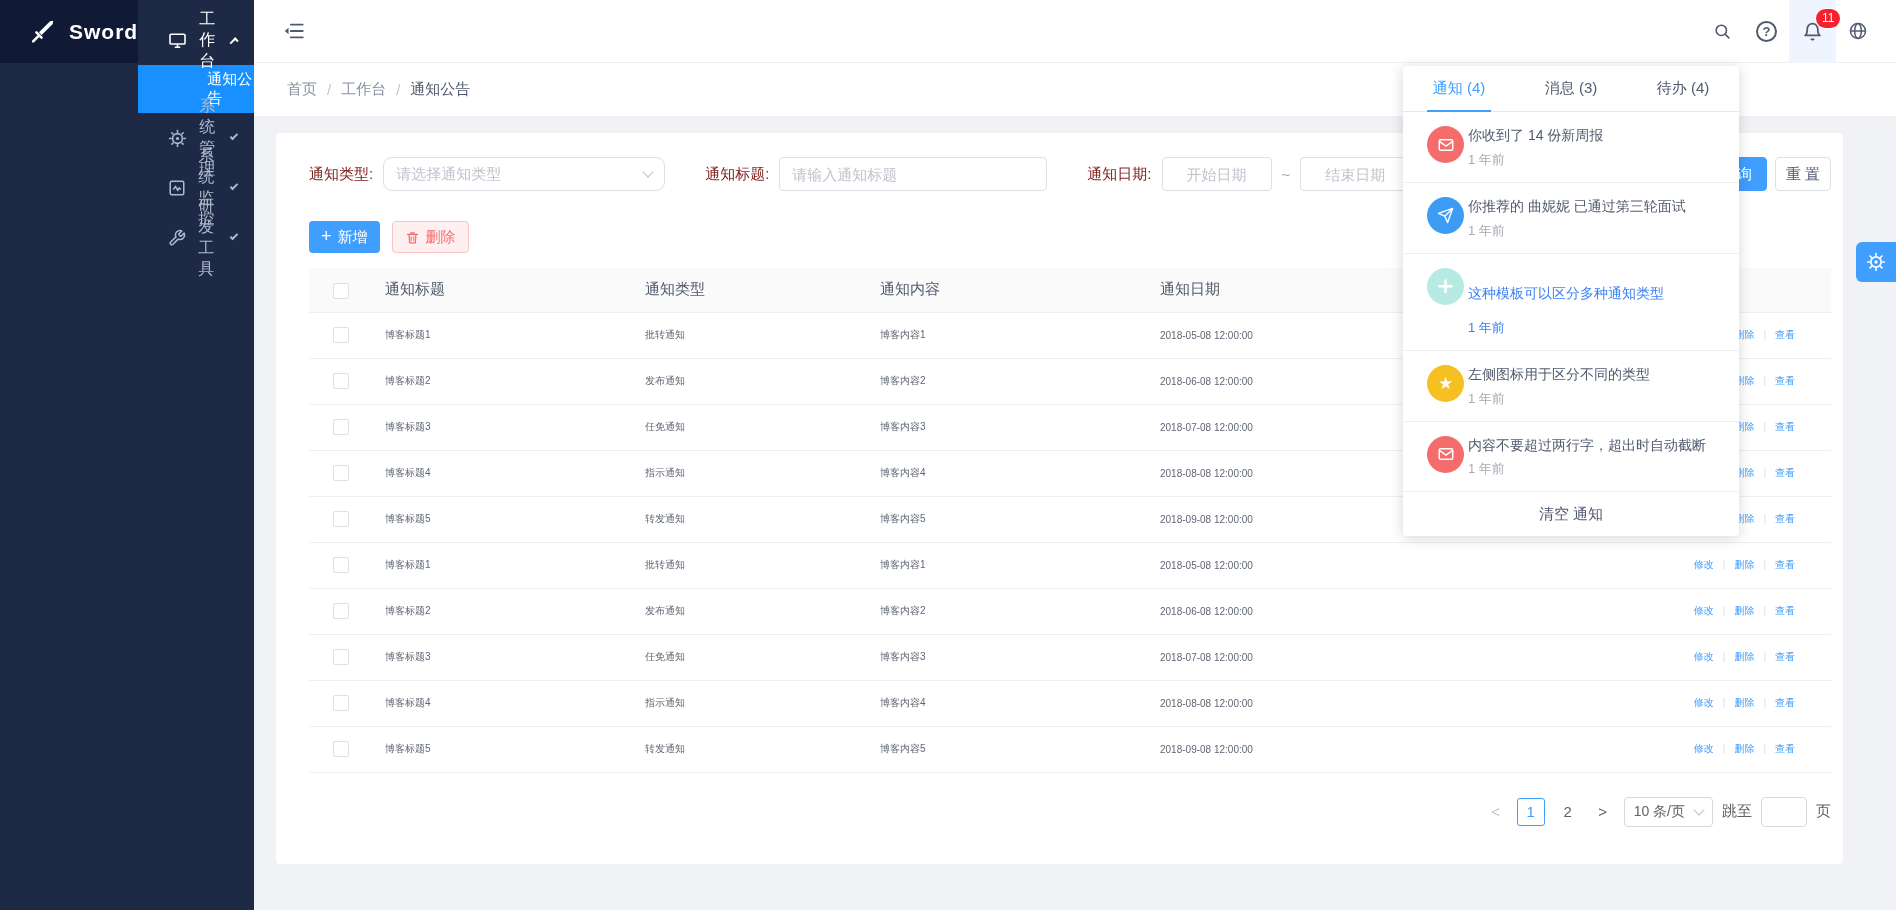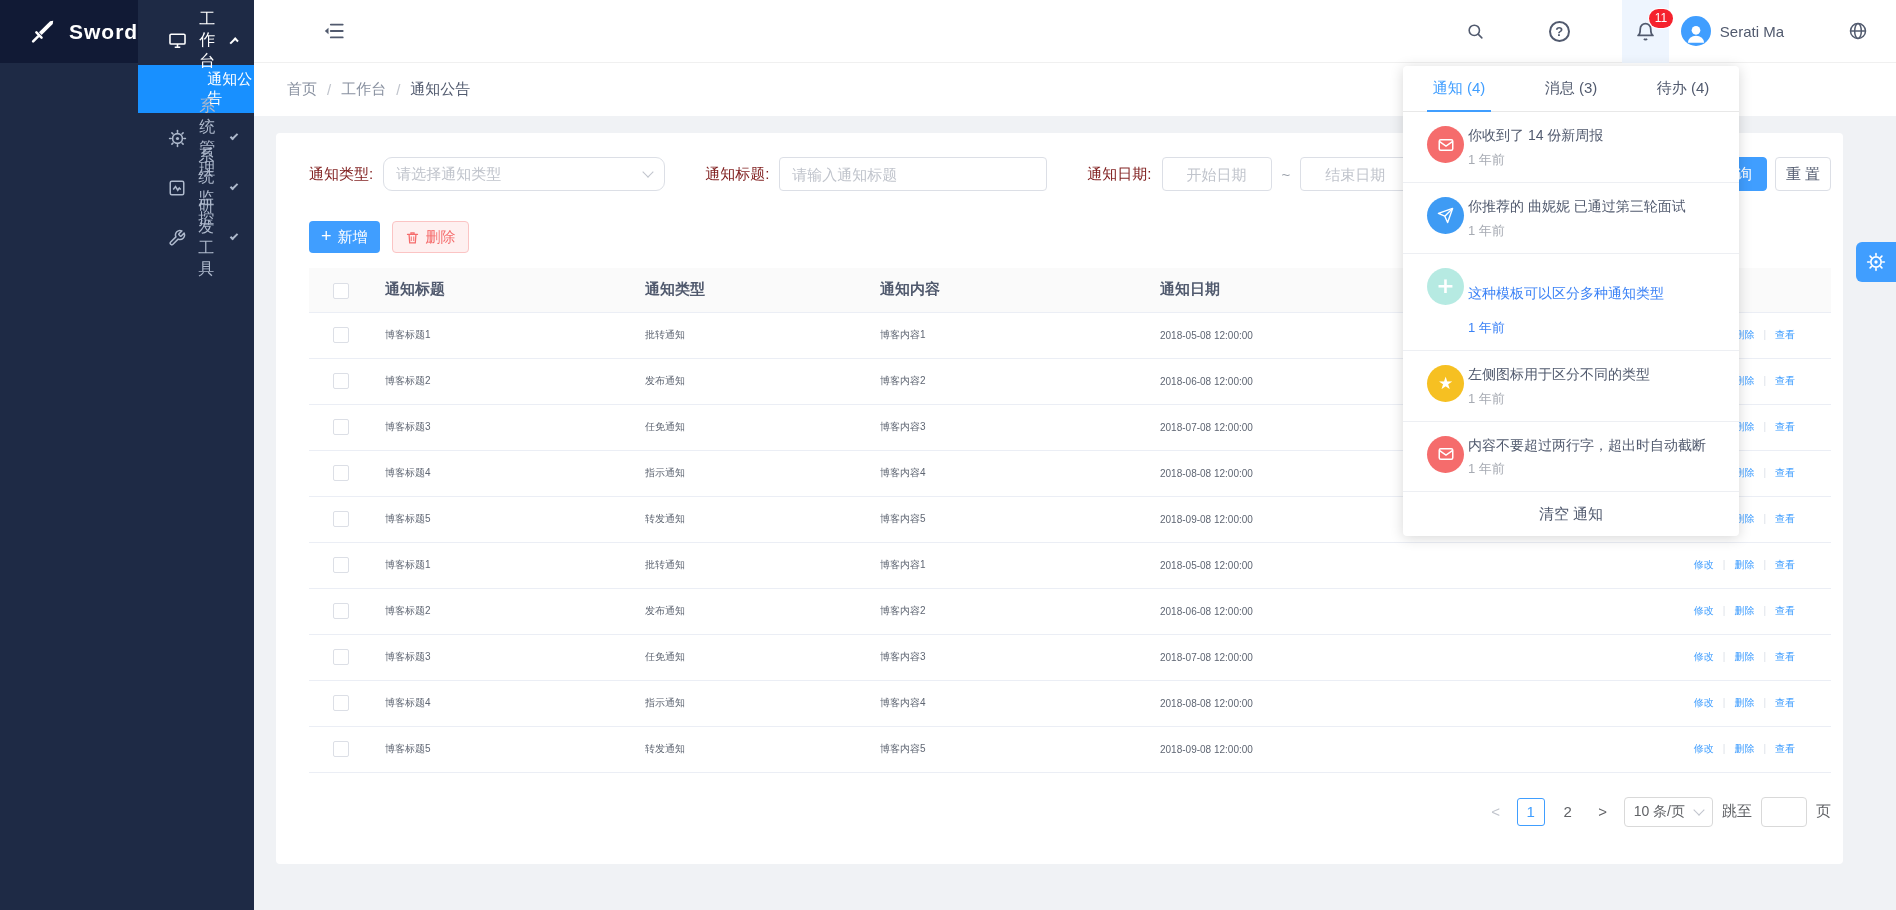--- a/index.html
+++ b/index.html
@@ -28,21 +28,21 @@
     border-right:2px solid currentColor; border-bottom:2px solid currentColor; }
   .chev.down { transform:rotate(45deg); margin-top:-4px; }
   .chev.up { transform:rotate(-135deg); margin-top:4px; }
   .sel-chev { width:8px; height:8px; border-width:1.5px; border-color:#c0c4cc; transform:rotate(45deg); margin-top:-4px; }
 
   
   .main { flex:1; min-width:0; display:flex; flex-direction:column; }
   .header { height:63px; background:#fff; display:flex; align-items:center;
     padding:0 16px 0 29px; border-bottom:1px solid #f0f0f0; position:relative; z-index:5; }
   .h-icon { height:63px; display:flex; align-items:center; justify-content:center;
-    padding:0 12px; cursor:pointer; color:#515a6e;margin-left:40px; }
+    padding:0 12px; cursor:pointer; color:#515a6e; }
   .header-right { margin-left:auto; display:flex; align-items:center; height:100%; }
   .bell-wrap { position:relative; background:#eef5fe; padding:0 13px; }
   .badge { position:absolute; top:9px; left:27px; background:#f5222d; color:#fff;
     font-size:12px; height:19px; line-height:19px; padding:0 6px; border-radius:10px;
     box-shadow:0 0 0 1px #fff; }
   .q-circle { width:21px; height:21px; border:2px solid #515a6e; border-radius:50%;
     display:flex; align-items:center; justify-content:center; font-size:13px; font-weight:bold; }
   .h-user { display:flex; align-items:center; gap:9px; padding:0 12px; height:63px; cursor:pointer; }
   .avatar { width:30px; height:30px; border-radius:50%; background:#409eff; overflow:hidden;
     display:flex; align-items:flex-end; justify-content:center; }
@@ -80,21 +80,21 @@
   .btn-add { background:#409eff; color:#fff; border:none; height:32px; padding:0 12px;
     border-radius:4px; font-size:15px; display:inline-flex; align-items:center; gap:6px;
     font-family:inherit; cursor:pointer; }
   .btn-add .plus-glyph { font-size:18px; line-height:1; margin-top:-2px; }
   .btn-del { background:#fef0f0; color:#f56c6c; border:1px solid #fbc4c4; height:32px; padding:0 12px;
     border-radius:4px; font-size:15px; display:inline-flex; align-items:center; gap:6px;
     font-family:inherit; cursor:pointer; }
 
   .grid { width:100%; border-collapse:collapse; table-layout:fixed; margin-top:15px; }
   .grid th { height:44px; background:#fafafa; border-bottom:1px solid #ebeef5;
-    font-weight:bold; color:#515a6e; font-size:15px; text-align:left; padding:0 12px; }
+    font-weight:normal; color:#515a6e; font-size:15px; text-align:left; padding:0 12px; }
   .grid td { height:46px; border-bottom:1px solid #ebeef5; color:#5f6673; font-size:10px; padding:0 12px;
     white-space:nowrap; overflow:hidden; }
   .c-col { text-align:center !important; padding:0 !important; }
   th.ops-h { text-align:center; }
   td.ops { text-align:right; padding-right:36px !important; white-space:nowrap; }
   .ops a { color:#409eff; text-decoration:none; cursor:pointer; }
   .sep { color:#dde1e8; margin:0 9px; }
   .cb { display:inline-block; width:16px; height:16px; border:1px solid #dcdfe6; border-radius:2px;
     background:#fff; vertical-align:middle; cursor:pointer; }
 
@@ -228,29 +228,20 @@
         <span class="h-icon">
           <span class="q-circle">?</span>
         </span>
         <span class="h-icon bell-wrap">
           <svg width="21" height="21" viewBox="0 0 24 24" fill="none" stroke="#515a6e" stroke-width="2" stroke-linejoin="round">
             <path d="M18 9a6 6 0 1 0-12 0c0 6-2.5 7.5-2.5 7.5h17S18 15 18 9"></path>
             <path d="M10.3 20.2a2 2 0 0 0 3.4 0"></path>
           </svg>
           <span class="badge">11</span>
         </span>
-        <span class="h-user">
-          <span class="avatar">
-            <svg width="26" height="26" viewBox="0 0 24 24">
-              <circle cx="12" cy="9.5" r="4" fill="#fff"></circle>
-              <path d="M4.5 21a7.5 6.5 0 0 1 15 0z" fill="#fff"></path>
-            </svg>
-          </span>
-          <span class="h-name">Serati Ma</span>
-        </span>
         <span class="h-icon">
           <svg width="20" height="20" viewBox="0 0 24 24" fill="none" stroke="#515a6e" stroke-width="1.8">
             <circle cx="12" cy="12" r="9"></circle>
             <ellipse cx="12" cy="12" rx="4" ry="9"></ellipse>
             <path d="M3.4 12h17.2"></path>
           </svg>
         </span>
       </div>
     </header>
 

